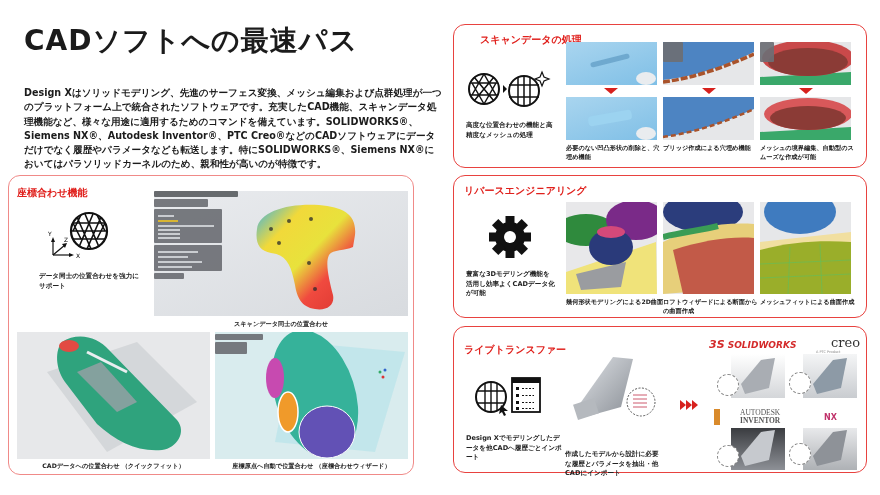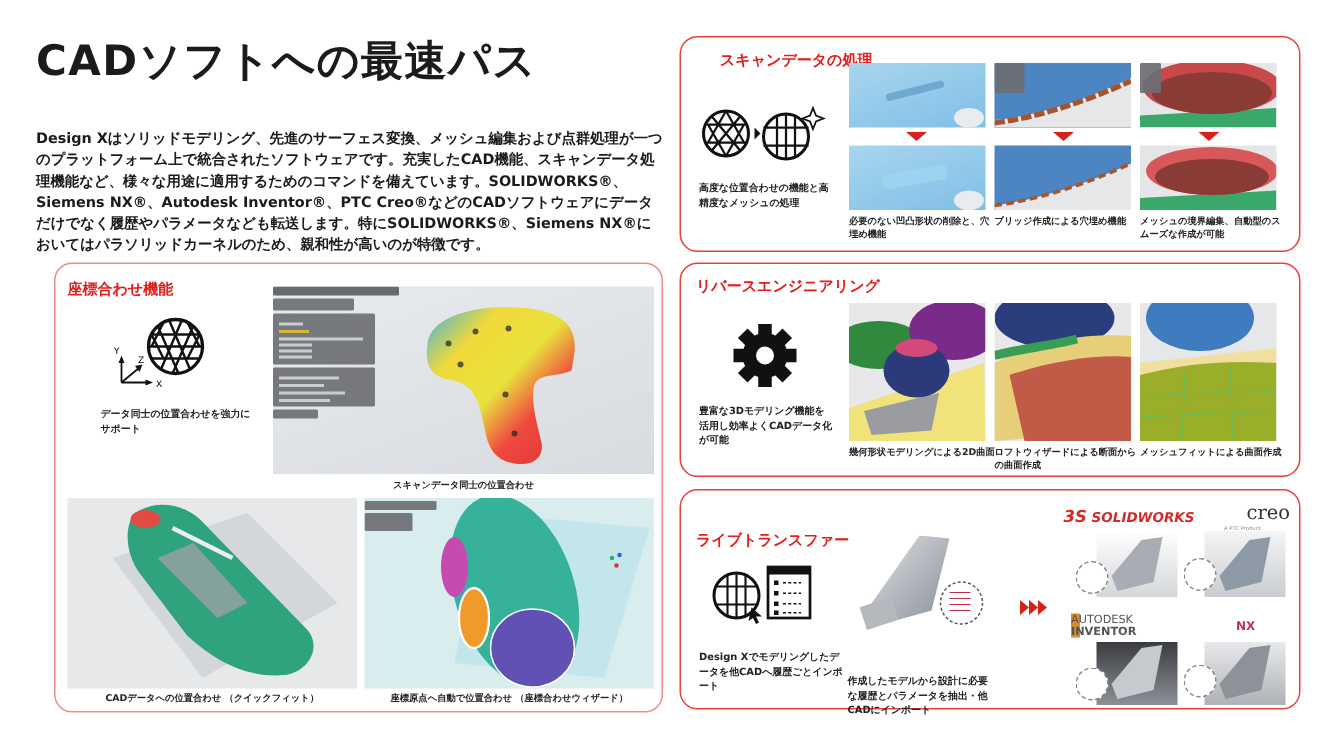--- a/index.html
+++ b/index.html
@@ -12,21 +12,21 @@
 
   .panel { position: absolute; border: 1.5px solid #e8423f; border-radius: 12px; background: #fff; }
   .panel-title { position: absolute; font-size: 10px; font-weight: bold; color: #e0201c; white-space: nowrap; }
   .caption { position: absolute; font-size: 6.2px; line-height: 8.5px; font-weight: bold; color: #222; }
   .desc { position: absolute; font-size: 6.6px; line-height: 9.5px; font-weight: bold; color: #222; }
 
   .shot { position: absolute; overflow: hidden; }
   .arrow-down { position: absolute; width: 0; height: 0; border-left: 7px solid transparent; border-right: 7px solid transparent; border-top: 6px solid #d7211d; }
 
   
-  #p-align { left: 36px; top: 175px; width: 406px; height: 300px; border-color: #f08a88; }
+  #p-align { left: 8px; top: 175px; width: 406px; height: 300px; border-color: #f08a88; }
   #p-scan { left: 453px; top: 24px; width: 414px; height: 144px; }
   #p-rev { left: 453px; top: 175px; width: 414px; height: 143px; }
   #p-live { left: 453px; top: 326px; width: 414px; height: 147px; }
 
   .ui-panel { position: absolute; background: #6c6f74; opacity: .92; border-radius: 1px; }
   .ui-line { position: absolute; height: 2px; background: #c9ccd0; }
   .logo-sw { position: absolute; font-size: 9px; font-weight: bold; font-style: italic; color: #d42a2a; white-space: nowrap; }
   .logo-creo { position: absolute; font-family: "DejaVu Serif", serif; font-size: 13px; color: #333; margin-left: 20px; }
   .logo-small { position: absolute; font-size: 3.5px; color: #888; }
   .logo-inv { position: absolute; font-size: 7.5px; font-weight: bold; line-height: 8px; color: #555; white-space: nowrap; }
@@ -240,21 +240,21 @@
       <path d="M0 48 C30 40 60 38 91 40 L91 92 L0 92 Z" fill="#9aae2a"></path>
       <g stroke="#5ec060" stroke-width=".6">
           <path d="M0 62 L91 58 M0 76 L91 72 M30 45 L28 92 M60 42 L62 92"></path>
         </g>
     </svg>
   </div>
   <div class="caption" style="left:306px;top:122px;width:100px;">メッシュフィットによる曲面作成</div>
 </div>
 
 <div class="panel" id="p-live">
-  <div class="panel-title" style="left:10px;top:26px;">ライブトランスファー</div>
+  <div class="panel-title" style="left:10px;top:16px;">ライブトランスファー</div>
 
   <svg style="position:absolute;left:20px;top:48px;" width="70" height="42" viewBox="0 0 70 42">
     <circle cx="17" cy="22" r="15" fill="none" stroke="#111" stroke-width="2"></circle>
     <g stroke="#111" stroke-width="1.4">
         <path d="M3 16 L31 16 M3 28 L31 28 M11 8 L11 36 M23 8 L23 36 M17 7 L17 37"></path>
       </g>
     <path d="M27 30 L34 36 L30 36 L32 40 L30 41 L28 37 L25 39 Z" fill="#111"></path>
     <rect x="38" y="3" width="28" height="34" fill="#fff" stroke="#111" stroke-width="1.8"></rect>
     <rect x="38" y="3" width="28" height="5" fill="#111"></rect>
     <g fill="#111">
@@ -302,21 +302,21 @@
   <div class="logo-creo" style="left:357px;top:8px;">creo</div>
   <div class="logo-small" style="left:362px;top:23px;">A PTC Product</div>
   <div class="shot" style="left:349px;top:27px;width:54px;height:44px;background:linear-gradient(180deg,#f4f5f6,#c9ccd0);">
     <svg width="54" height="44">
         <path d="M30 6 L44 4 L38 34 L14 40 L10 30 Z" fill="#8d9aa6"></path>
       </svg>
   </div>
   <div class="tree" style="left:335px;top:45px;width:22px;height:22px;"></div>
 
   <div style="position:absolute;left:260px;top:82px;width:6px;height:16px;background:#d98a2b;"></div>
-  <div class="logo-inv" style="left:260px;top:82px;">
+  <div class="logo-inv" style="left:286px;top:82px;font-family:Liberation Serif, serif;">
     <div style="font-weight:normal;">AUTODESK</div>
     <div>INVENTOR</div>
   </div>
   <div class="shot" style="left:277px;top:101px;width:54px;height:42px;background:linear-gradient(180deg,#3a3c40,#8d9096);">
     <svg width="54" height="42">
         <path d="M30 4 L44 2 L38 32 L14 38 L10 28 Z" fill="#c6c9ce"></path>
       </svg>
   </div>
   <div class="tree" style="left:263px;top:118px;width:22px;height:22px;"></div>
 

